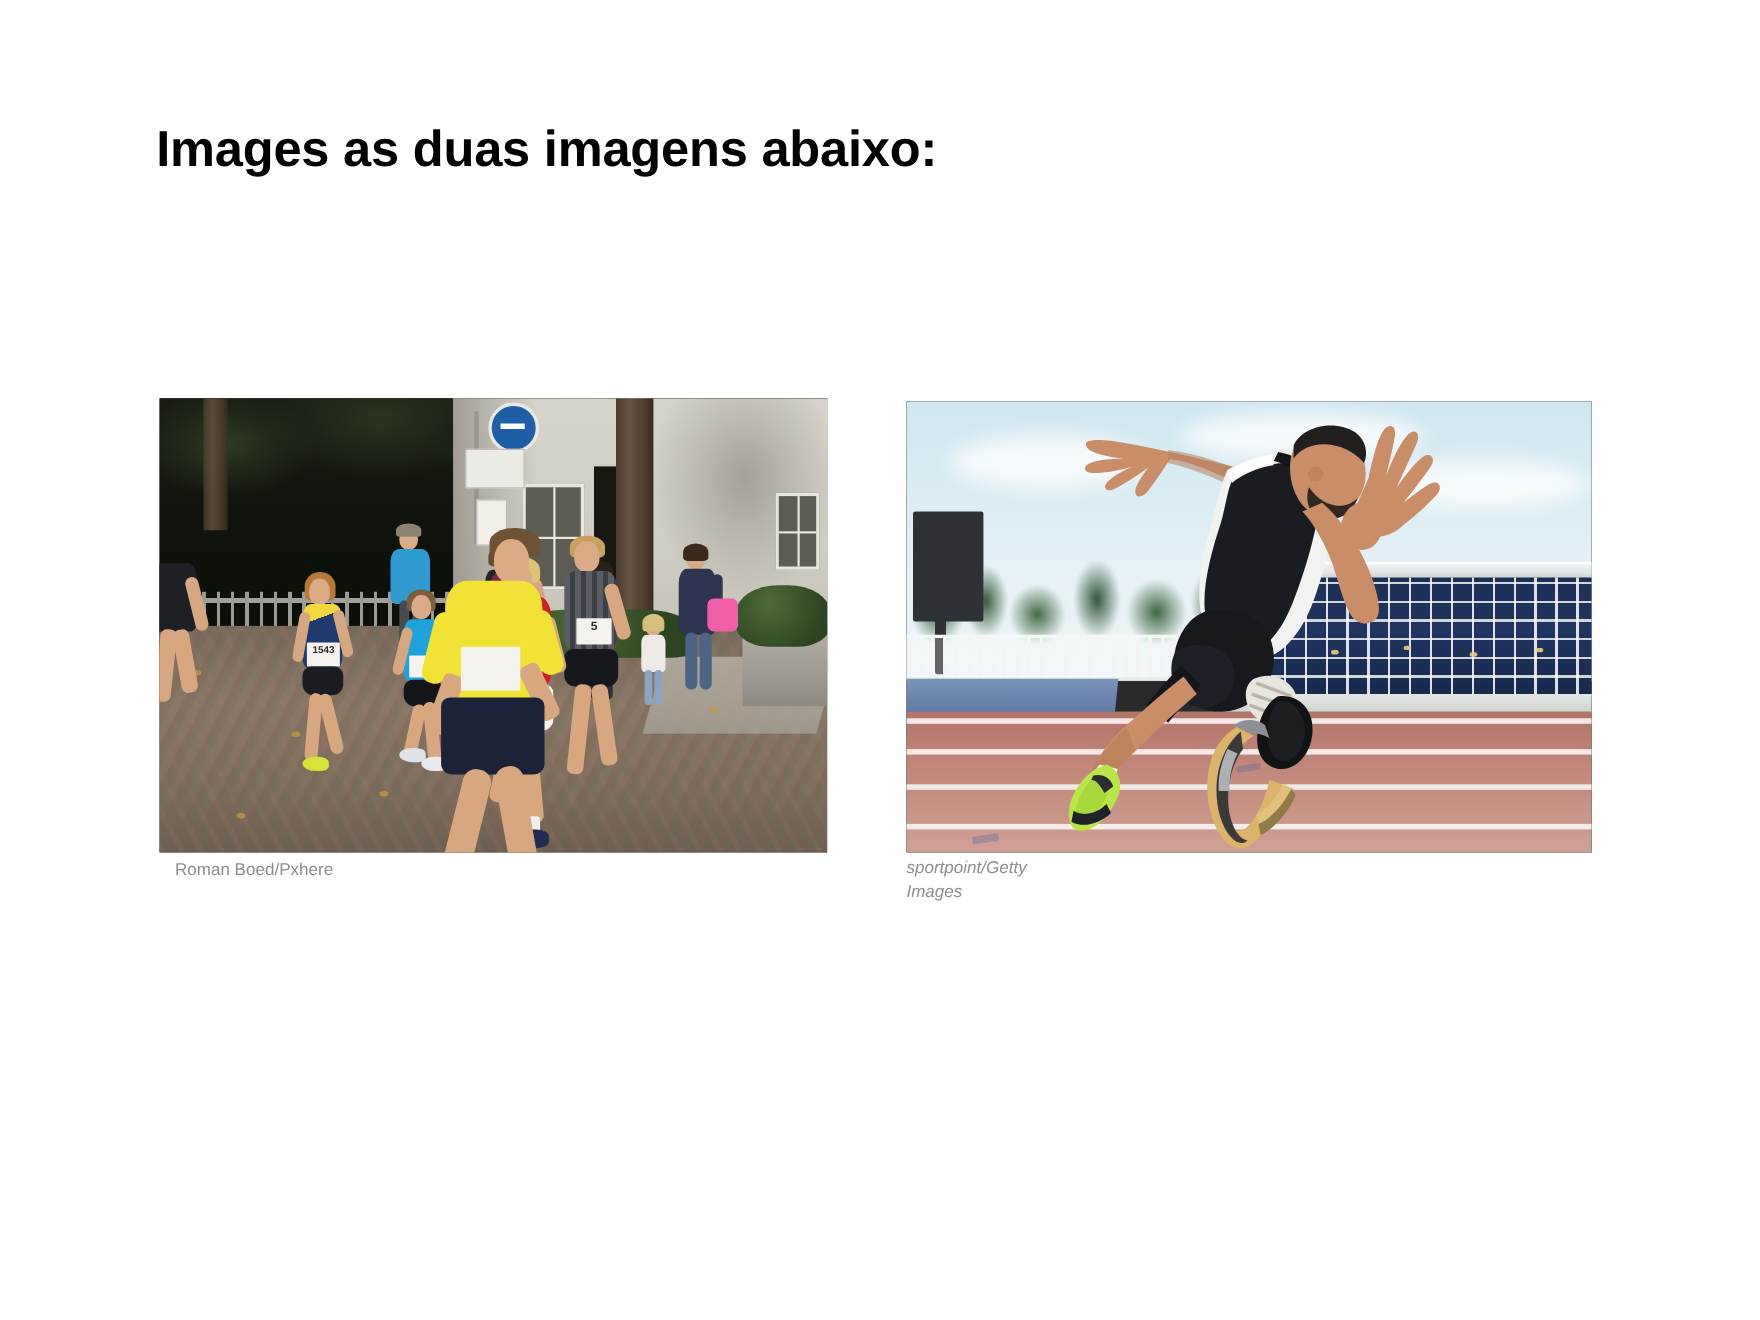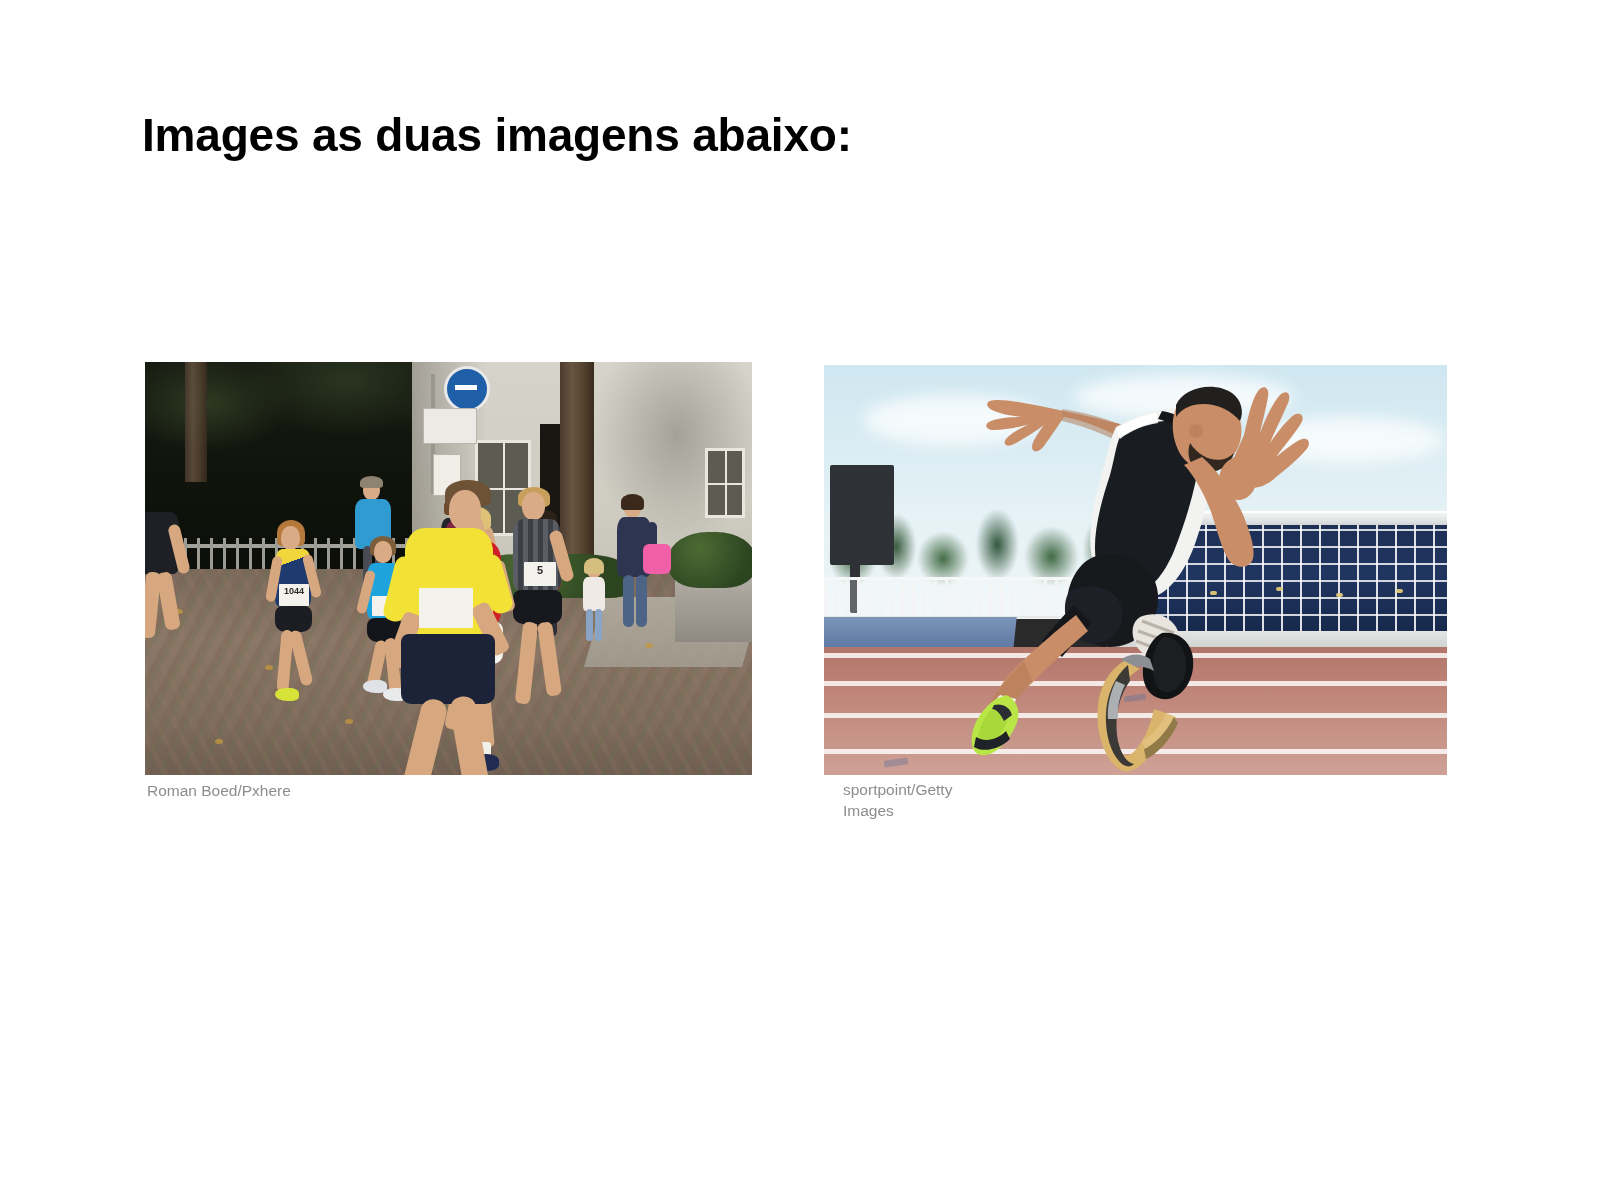--- a/index.html
+++ b/index.html
@@ -48,27 +48,27 @@
     position: absolute;
     font-size: 34px;
     color: #1c1c1c;
     text-align: center;
     white-space: nowrap;
   }
 
   
   #figure-1 { left: 145px; top: 362px; }
   #figure-1 .photo-frame { width: 607px; height: 413px; }
-  #figure-1 .credit { left: 2px; top: 419px; width: 420px; }
+  #figure-1 .credit { left: 14px; top: 419px; width: 420px; }
   #figure-1 .fig-caption { left: 0px; top: 464px; width: 607px; }
 
   
   #figure-2 { left: 824px; top: 365px; }
   #figure-2 .photo-frame { width: 623px; height: 410px; }
-  #figure-2 .credit { left: 19px; top: 415px; width: 140px; }
+  #figure-2 .credit { left: 0; top: 415px; width: 140px; font-style: italic; }
   #figure-2 .fig-caption { left: 0px; top: 464px; width: 623px; }
 
   
   .p1-sky {
     position: absolute; left: 0; top: 0; width: 100%; height: 52%;
     background:
       radial-gradient(ellipse 140px 90px at 58% 10%, #8a8d7e 0%, rgba(138,141,126,0) 60%),
       linear-gradient(180deg, #232a1c 0%, #1b2116 45%, #171c13 100%);
   }
   .p1-tree-mass {
@@ -348,21 +348,21 @@
       <div class="leg" style="left:4px; top:60px; width:15px; height:66px; transform:rotate(6deg);"></div>
       <div class="leg" style="left:22px; top:60px; width:15px; height:58px; transform:rotate(-10deg);"></div>
     </div>
 
     <div class="rn" style="left:128px; top:160px;">
       <div class="hair" style="left:4px; top:-2px; width:28px; height:26px; background:#b5793c;"></div>
       <div class="head" style="left:8px; top:4px; width:19px; height:24px;"></div>
       <div class="torso" style="left:2px; top:27px; width:36px; height:58px; background:linear-gradient(160deg,#f2d73c 0%, #f2d73c 26%, #1f3a6e 26%, #1f3a6e 100%);"></div>
       <div class="arm" style="left:-4px; top:34px; width:10px; height:46px; transform:rotate(10deg);"></div>
       <div class="arm" style="left:34px; top:32px; width:10px; height:44px; transform:rotate(-14deg);"></div>
-      <div class="bib" style="left:6px; top:62px; width:30px; height:22px;">1044</div>
+      <div class="bib" style="left:6px; top:62px; width:30px; height:22px;">1543</div>
       <div class="shorts" style="left:2px; top:84px; width:37px; height:26px; background:#1c1d22;"></div>
       <div class="leg" style="left:6px; top:108px; width:12px; height:62px; transform:rotate(5deg);"></div>
       <div class="leg" style="left:22px; top:108px; width:12px; height:56px; transform:rotate(-14deg);"></div>
       <div class="shoe" style="left:2px; top:166px; width:24px; height:13px; background:#d8e33a;"></div>
     </div>
 
     <div class="rn" style="left:222px; top:176px;">
       <div class="hair" style="left:3px; top:-2px; width:26px; height:20px; background:#7e5e3a;"></div>
       <div class="head" style="left:7px; top:3px; width:18px; height:22px;"></div>
       <div class="torso" style="left:0; top:25px; width:34px; height:56px; background:#1fa3dd;"></div>

